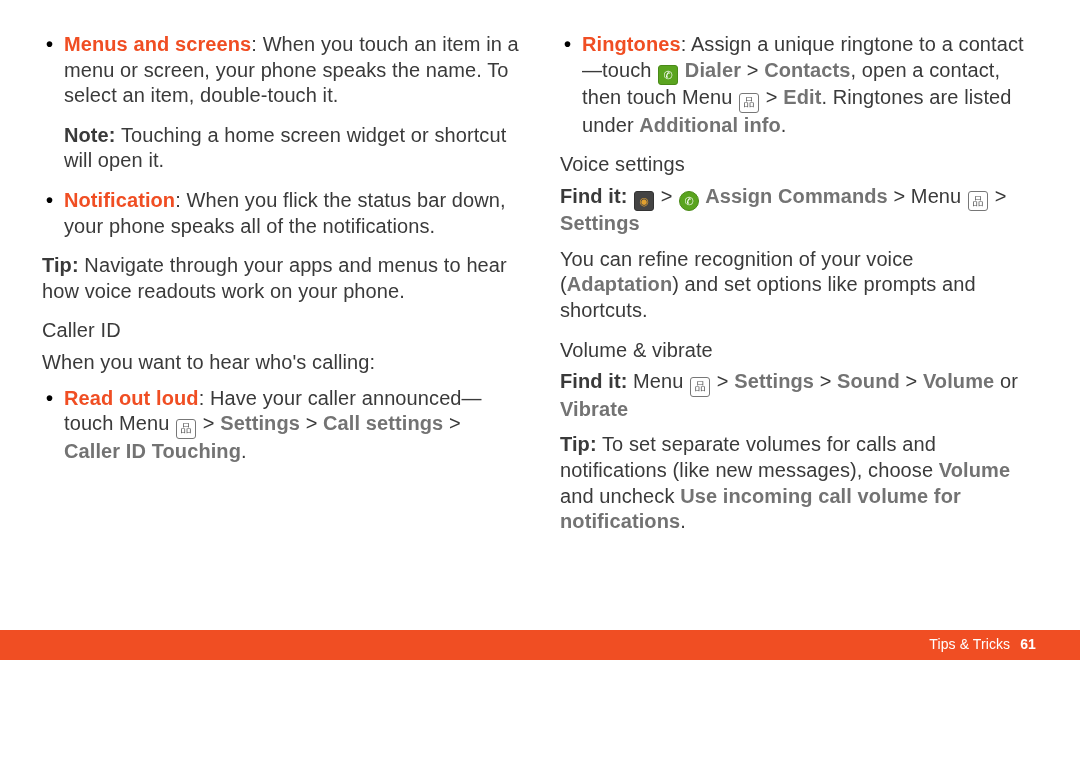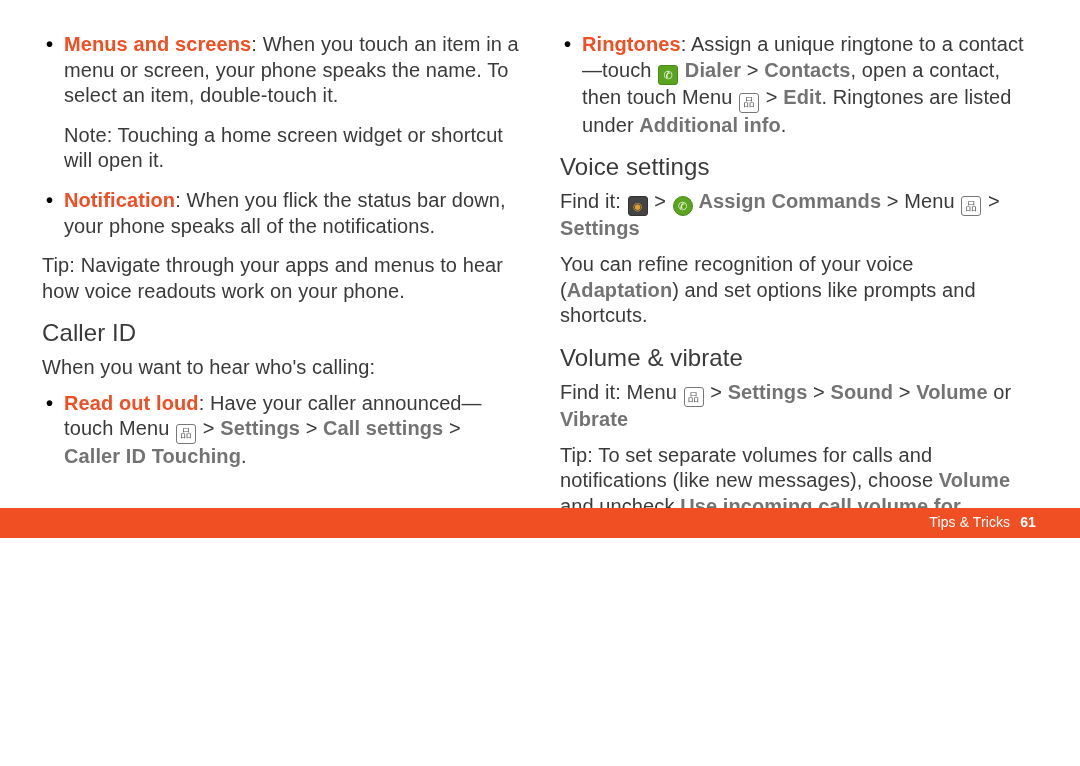--- a/index.html
+++ b/index.html
@@ -11,21 +11,21 @@
     font-family: "Segoe UI", "Helvetica Neue", Arial, sans-serif;
     color: #3a3a3a;
     font-size: 20px;
     line-height: 1.28;
     letter-spacing: 0.1px;
     overflow: hidden;
   }
   .page {
     box-sizing: border-box;
     width: 1080px;
-    height: 538px;
+    height: 660px;
     position: relative;
   }
   .cols {
     display: flex;
     padding: 32px 42px 0 42px;
     gap: 40px;
   }
   .col {
     flex: 1 1 0;
   }
@@ -40,25 +40,25 @@
   }
   ul.bullets > li::before {
     content: "•";
     position: absolute;
     left: -18px;
     top: 0;
     color: #000;
     font-weight: bold;
   }
   .accent { color: #f04e23; font-weight: 700; }
-  .bold   { font-weight: 400; color:#3a3a3a; }
+  .bold   { font-weight: 700; color:#3a3a3a; }
   .semi   { font-weight: 700; color:#737373; }
   .sub    { margin: 2px 0 14px 22px; }
   .heading {
-    font-size: 24px;
+    font-size: 20px;
     color: #3a3a3a;
     margin: 14px 0 6px 0;
     font-weight: 400;
   }
   .icon {
     display: inline-flex;
     vertical-align: -2px;
     width: 18px;
     height: 18px;
     border: 1px solid #777;

